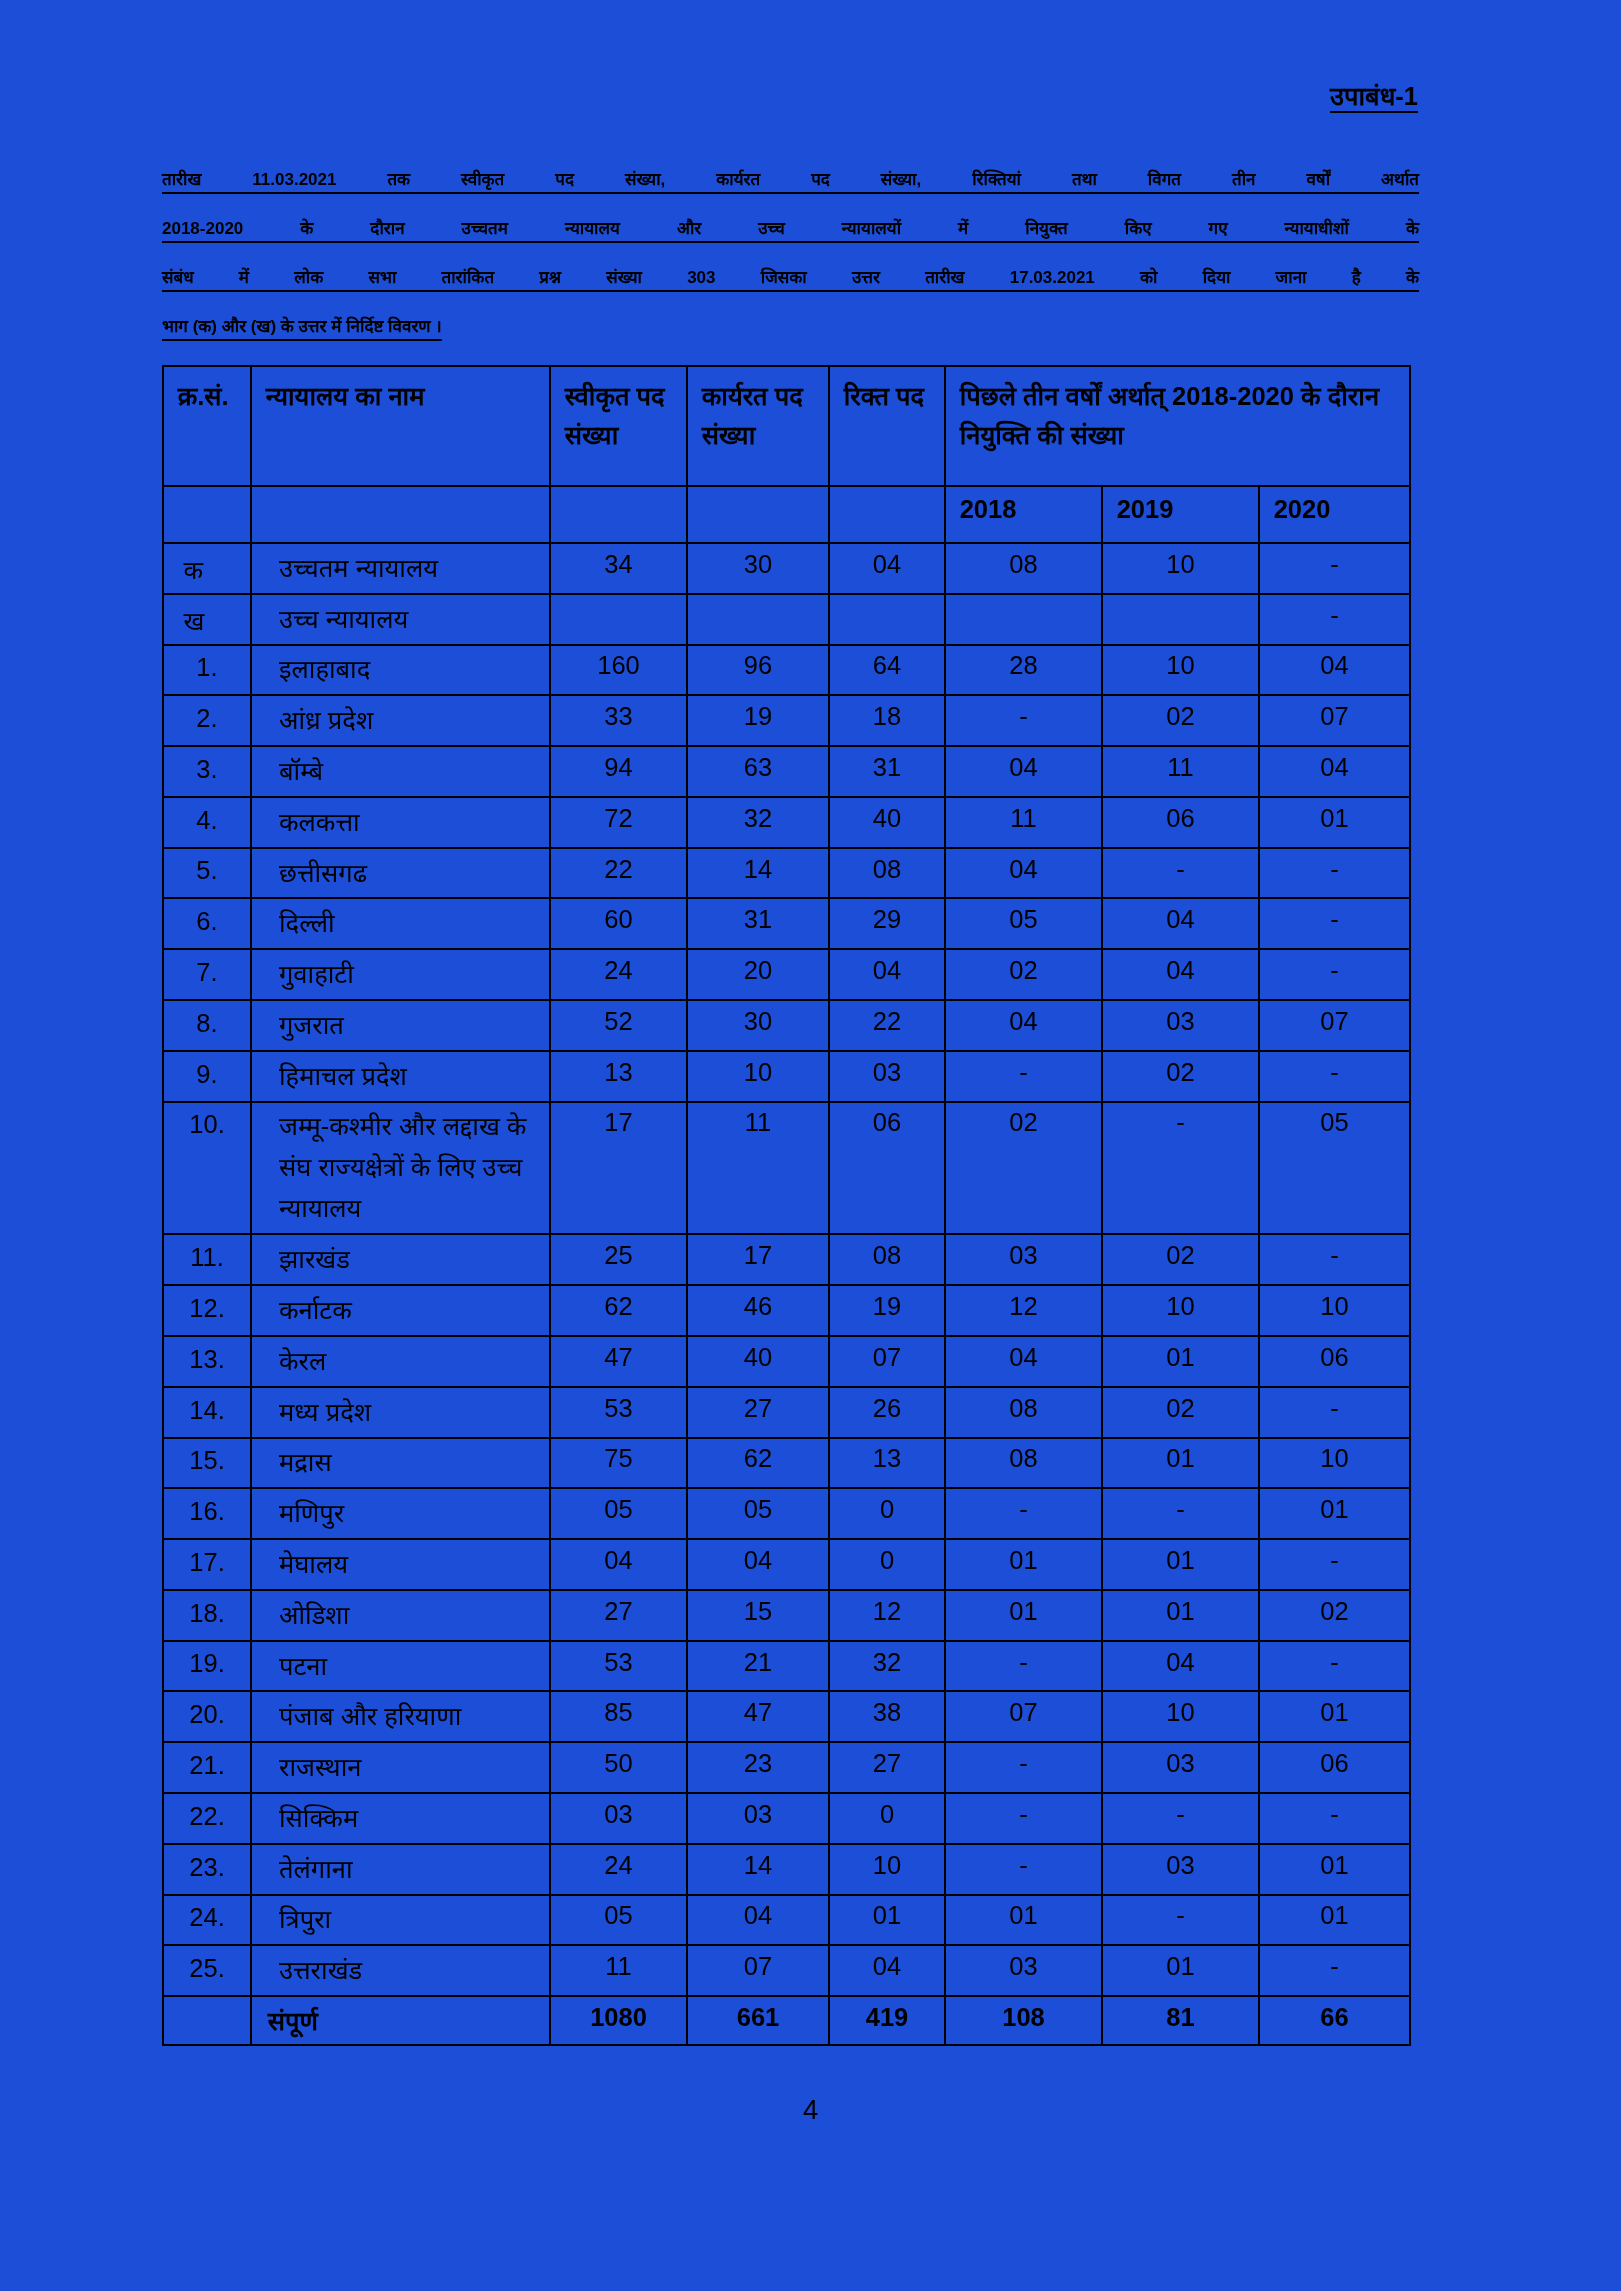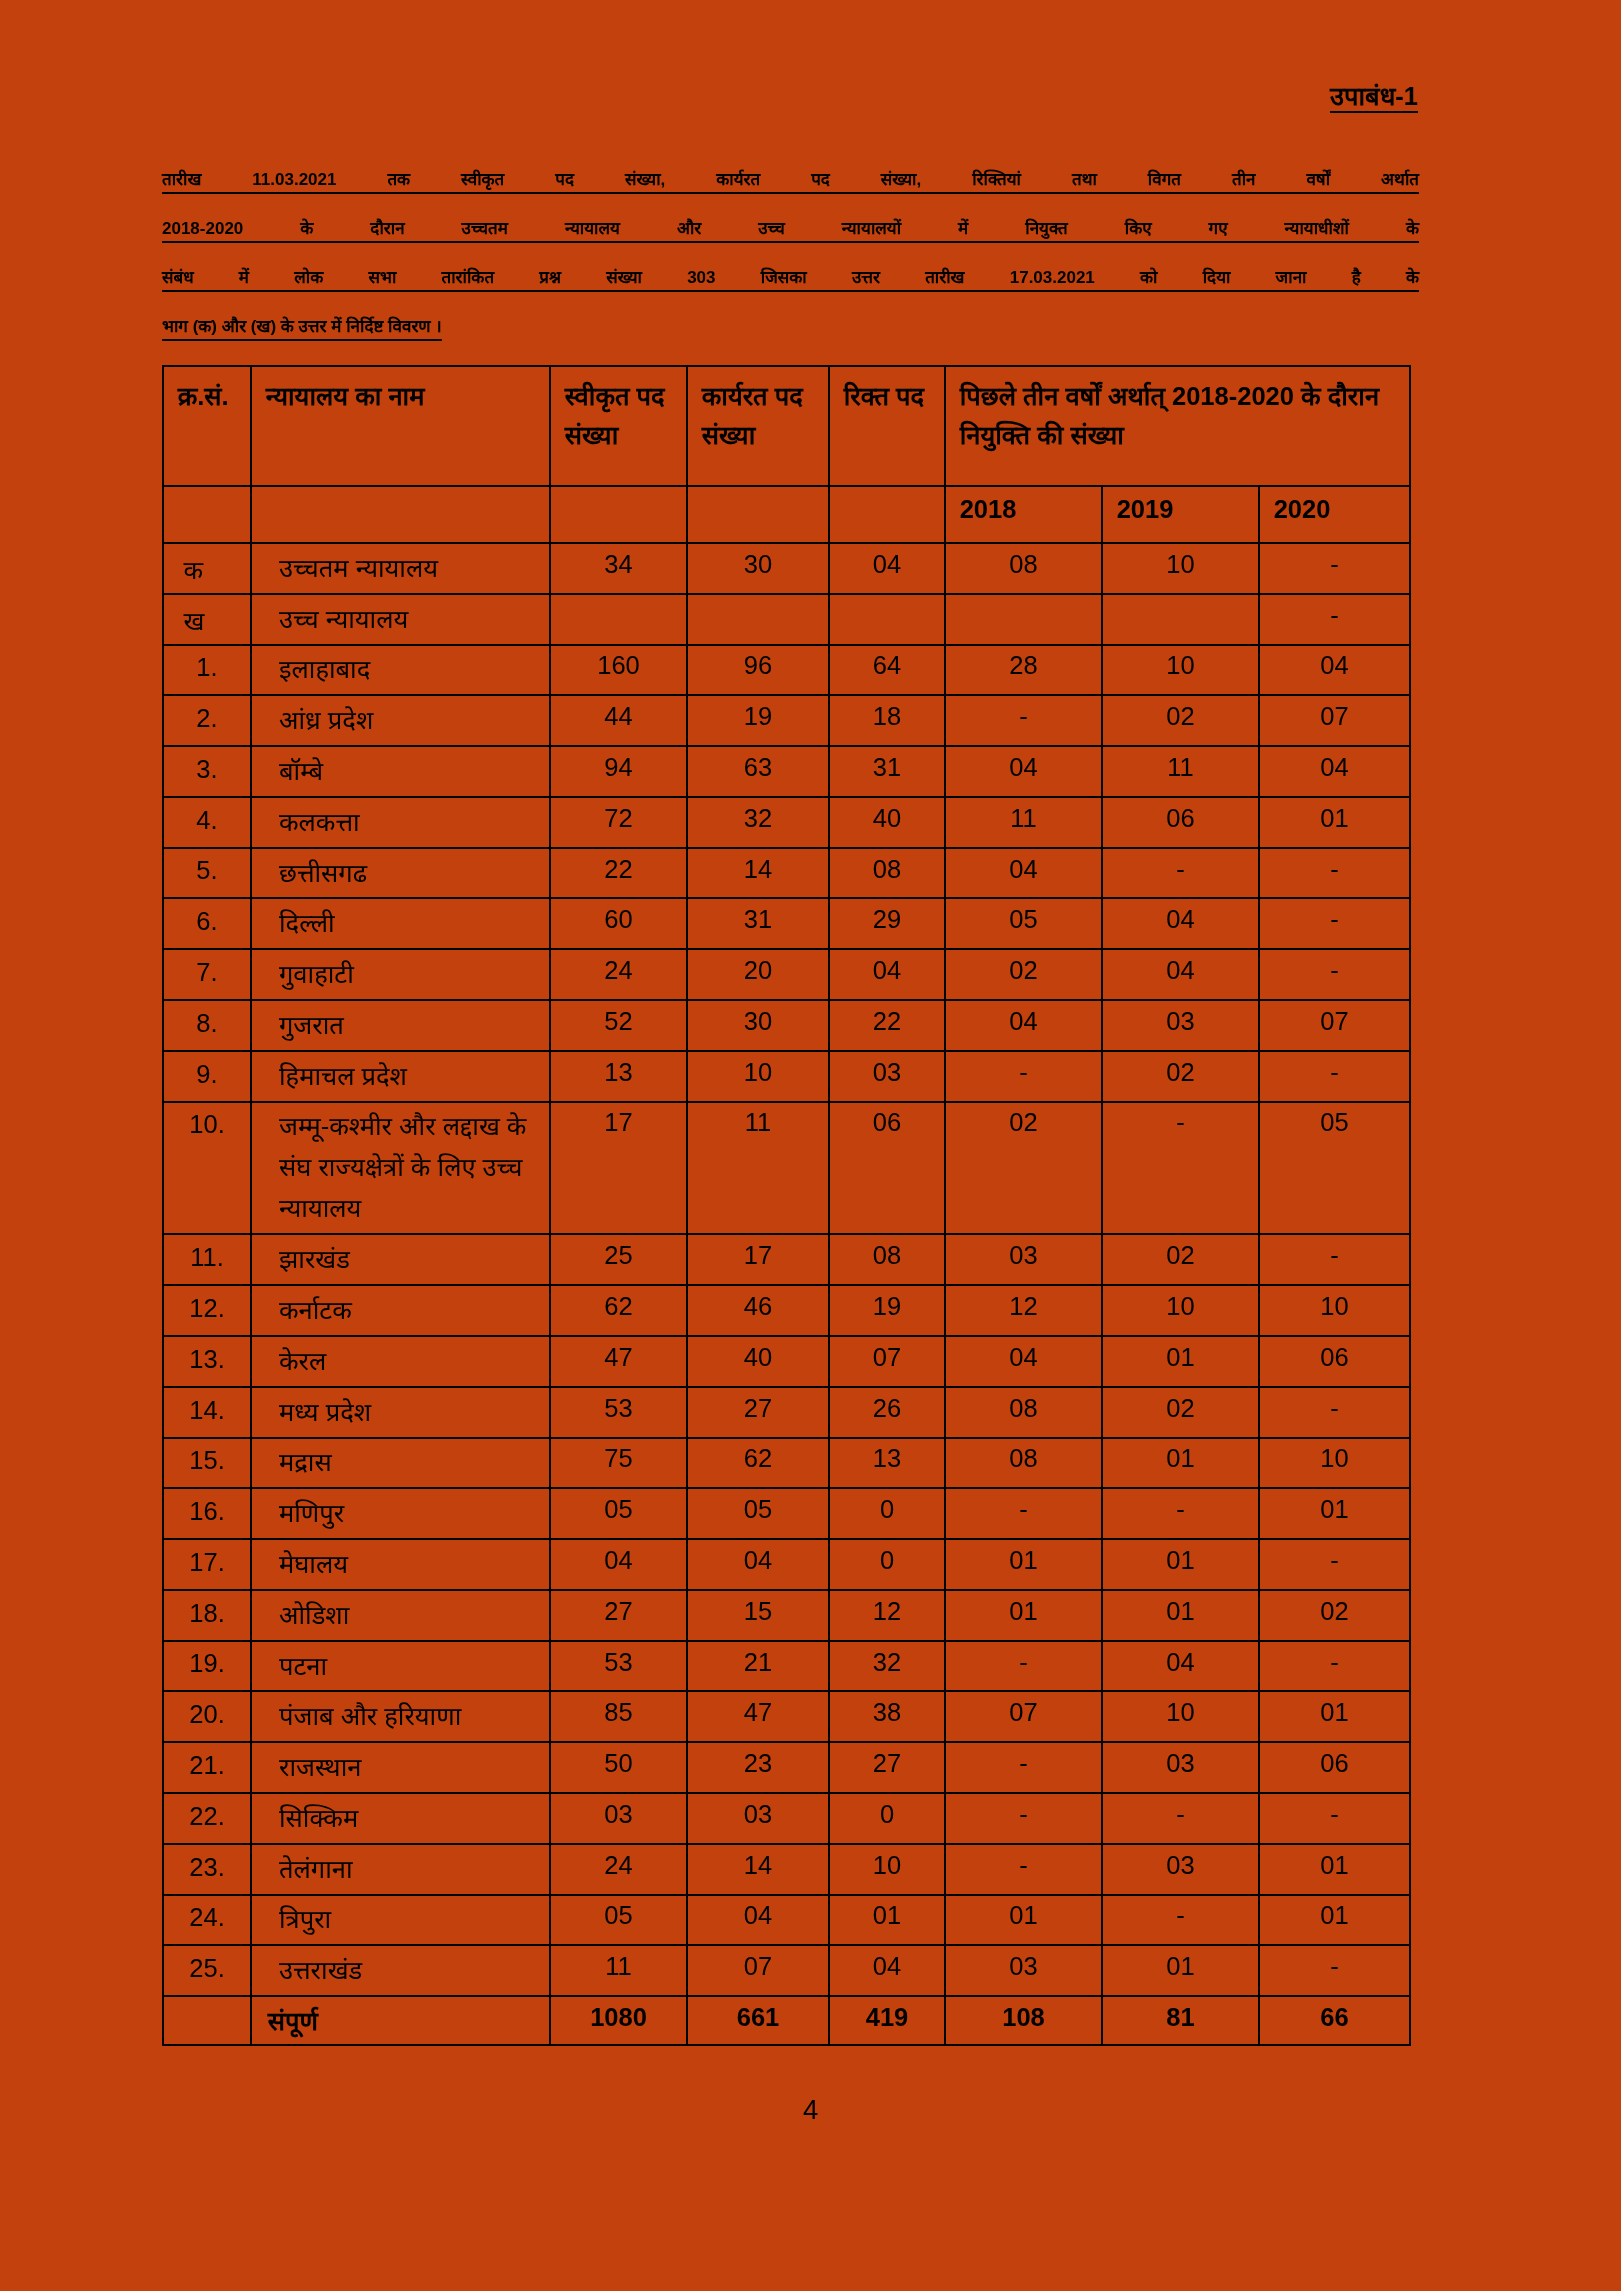--- a/index.html
+++ b/index.html
@@ -1,17 +1,17 @@
 <!DOCTYPE html>
 <html><head>
 <meta charset="utf-8">
 <style>
   html,body{margin:0;padding:0;background:#e8e8e8;}
   .page{
-    width:1621px;height:2292px;position:relative;background:#c2410c;
+    width:1621px;height:2292px;position:relative;background:#1d4ed8;
     font-family:"Liberation Sans","DejaVu Sans",sans-serif;color:#000;
     overflow:hidden;margin:0 auto;
   }
   
   .annex{
     position:absolute;top:78px;right:203px;
     font-size:25.5px;font-weight:bold;
     text-decoration:underline;text-decoration-thickness:2px;text-underline-offset:5.9px;
   }
   
@@ -132,21 +132,21 @@
           <td class="val">160</td>
           <td class="val">96</td>
           <td class="val">64</td>
           <td class="val">28</td>
           <td class="val">10</td>
           <td class="val">04</td>
         </tr>
         <tr>
           <td class="sn sn-num">2.</td>
           <td class="name">आंध्र प्रदेश</td>
-          <td class="val">44</td>
+          <td class="val">33</td>
           <td class="val">19</td>
           <td class="val">18</td>
           <td class="val">-</td>
           <td class="val">02</td>
           <td class="val">07</td>
         </tr>
         <tr>
           <td class="sn sn-num">3.</td>
           <td class="name">बॉम्बे</td>
           <td class="val">94</td>

